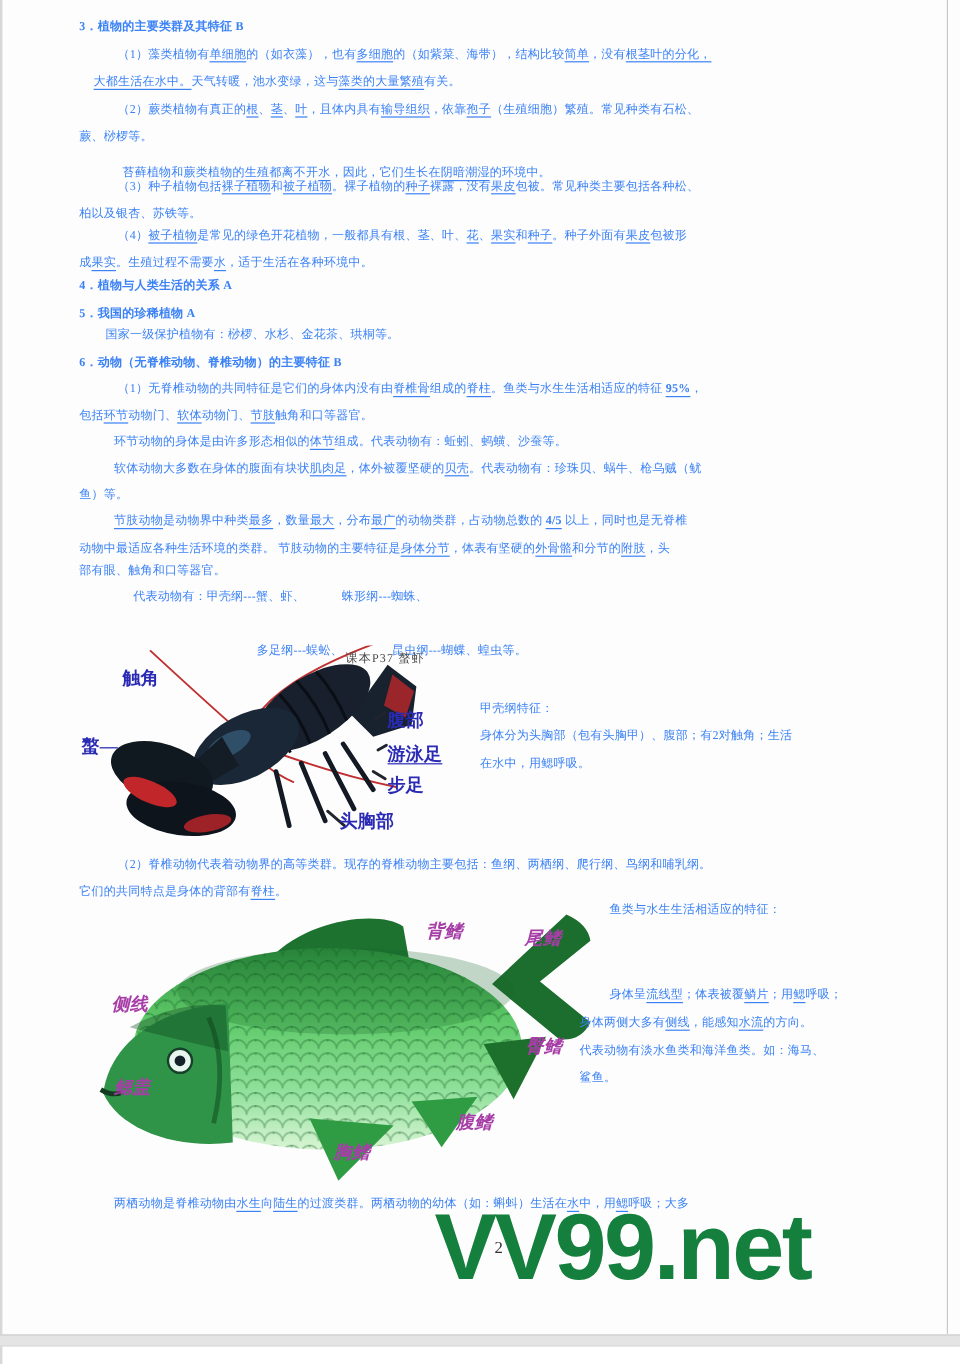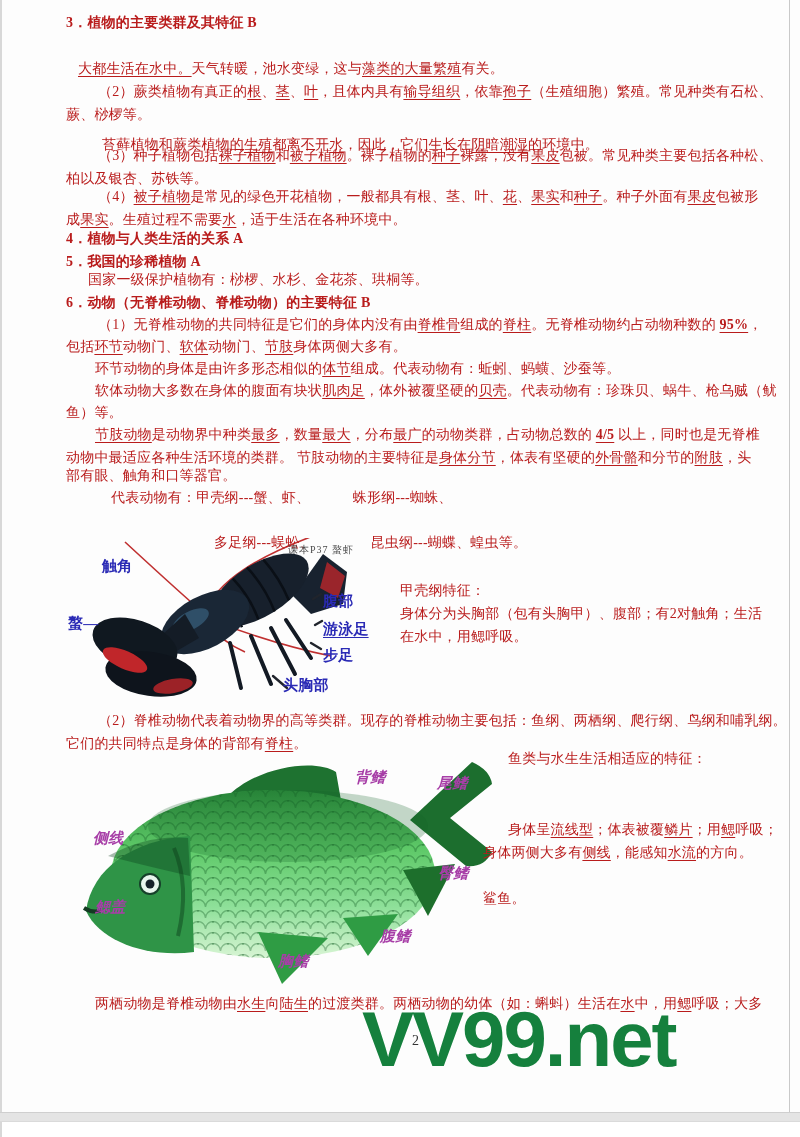--- a/index.html
+++ b/index.html
@@ -1,19 +1,19 @@
 <!DOCTYPE html>
 <html><head>
 <meta charset="utf-8">
 <style>
   html,body{margin:0;padding:0;}
   body{width:800px;height:1137px;position:relative;background:#ffffff;overflow:hidden;
        font-family:"Liberation Serif","DejaVu Serif",serif;}
   .page{position:absolute;inset:0;background:#fdfdfd;}
-  .line{position:absolute;white-space:nowrap;font-size:14px;line-height:22px;color:#b91c1c;
+  .line{position:absolute;white-space:nowrap;font-size:10px;line-height:22px;color:#3b82f6;
         letter-spacing:0.2px;}
   .line .u{text-decoration:underline;text-underline-offset:3px;text-decoration-thickness:1.3px;}
   .line .b{font-weight:bold;}
   .hb{font-weight:bold;}
   .blue{color:#2a2ab5;font-weight:bold;font-size:15px;}
   .magenta{color:#a73ea7;font-weight:bold;font-size:15px;font-style:italic;}
   .caption{font-size:10px;color:#4a4a4a;letter-spacing:1px;}
   .watermark{position:absolute;left:362px;top:1000px;font-family:"Liberation Sans","DejaVu Sans",sans-serif;
              font-weight:bold;font-size:78px;line-height:78px;color:#15803d;letter-spacing:-2px;z-index:0;}
   .pagenum{position:absolute;left:412px;top:1033px;font-size:14px;color:#333;z-index:2;}
@@ -122,34 +122,35 @@
 
     <circle cx="72" cy="128" r="10" fill="#e8f6ee"></circle>
     <circle cx="72" cy="128" r="4.5" fill="#16222a"></circle>
     <circle cx="72" cy="128" r="10" fill="none" stroke="#16402a" stroke-width="2"></circle>
 
     <path d="M6,152 Q16,158 24,154" stroke="#143a22" stroke-width="4" fill="none"></path>
   </svg>
 
   <div class="text-layer" id="text-layer">
       <div class="line hb" style="left: 66px; top: 12px;"><span>3．植物的主要类群及其特征 B</span></div>
+      <div class="line " style="left: 98px; top: 35px;"><span>（1）藻类植物有</span><span class="u">单细胞</span><span>的（如衣藻），也有</span><span class="u">多细胞</span><span>的（如紫菜、海带），结构比较</span><span class="u">简单</span><span>，没有</span><span class="u">根茎叶的分化，</span></div>
       <div class="line " style="left: 66px; top: 58px; margin-left: 12px;"><span class="u">大都生活在水中。</span><span>天气转暖，池水变绿，这与</span><span class="u">藻类的大量繁殖</span><span>有关。</span></div>
       <div class="line " style="left: 98px; top: 81px;"><span>（2）蕨类植物有真正的</span><span class="u">根</span><span>、</span><span class="u">茎</span><span>、</span><span class="u">叶</span><span>，且体内具有</span><span class="u">输导组织</span><span>，依靠</span><span class="u">孢子</span><span>（生殖细胞）繁殖。常见种类有石松、</span></div>
       <div class="line " style="left: 66px; top: 104px;"><span>蕨、桫椤等。</span></div>
       <div class="line " style="left: 102px; top: 134px;"><span>苔藓植物和蕨类植物的</span><span class="u">生殖</span><span>都离不开</span><span class="u">水</span><span>，因此，它们生长在</span><span class="u">阴暗潮湿</span><span>的环境中。</span></div>
       <div class="line " style="left: 98px; top: 145px;"><span>（3）种子植物包括</span><span class="u">裸子植物</span><span>和</span><span class="u">被子植物</span><span>。裸子植物的</span><span class="u">种子</span><span>裸露，没有</span><span class="u">果皮</span><span>包被。常见种类主要包括各种松、</span></div>
       <div class="line " style="left: 66px; top: 168px;"><span>柏以及银杏、苏铁等。</span></div>
       <div class="line " style="left: 98px; top: 186px;"><span>（4）</span><span class="u">被子植物</span><span>是常见的绿色开花植物，一般都具有根、茎、叶、</span><span class="u">花</span><span>、</span><span class="u">果实</span><span>和</span><span class="u">种子</span><span>。种子外面有</span><span class="u">果皮</span><span>包被形</span></div>
       <div class="line " style="left: 66px; top: 209px;"><span>成</span><span class="u">果实</span><span>。生殖过程不需要</span><span class="u">水</span><span>，适于生活在各种环境中。</span></div>
       <div class="line hb" style="left: 66px; top: 228px;"><span>4．植物与人类生活的关系 A</span></div>
       <div class="line hb" style="left: 66px; top: 251px;"><span>5．我国的珍稀植物 A</span></div>
       <div class="line " style="left: 88px; top: 269px;"><span>国家一级保护植物有：桫椤、水杉、金花茶、珙桐等。</span></div>
       <div class="line hb" style="left: 66px; top: 292px;"><span>6．动物（无脊椎动物、脊椎动物）的主要特征 B</span></div>
-      <div class="line " style="left: 98px; top: 314px;"><span>（1）无脊椎动物的共同特征是它们的身体内没有由</span><span class="u">脊椎骨</span><span>组成的</span><span class="u">脊柱</span><span>。无脊椎动物约占动物种数的 </span><span class="u b">95%</span><span>，</span></div>
-      <div class="line " style="left: 66px; top: 336px;"><span>包括</span><span class="u">环节</span><span>动物门、</span><span class="u">软体</span><span>动物门、</span><span class="u">节肢</span><span>身体两侧大多有。</span></div>
+      <div class="line " style="left: 98px; top: 314px;"><span>（1）无脊椎动物的共同特征是它们的身体内没有由</span><span class="u">脊椎骨</span><span>组成的</span><span class="u">脊柱</span><span>。鱼类与水生生活相适应的特征 </span><span class="u b">95%</span><span>，</span></div>
+      <div class="line " style="left: 66px; top: 336px;"><span>包括</span><span class="u">环节</span><span>动物门、</span><span class="u">软体</span><span>动物门、</span><span class="u">节肢</span><span>触角和口等器官。</span></div>
       <div class="line " style="left: 95px; top: 358px;"><span>环节动物的身体是由许多形态相似的</span><span class="u">体节</span><span>组成。代表动物有：蚯蚓、蚂蟥、沙蚕等。</span></div>
       <div class="line " style="left: 95px; top: 380px;"><span>软体动物大多数在身体的腹面有块状</span><span class="u">肌肉足</span><span>，体外被覆坚硬的</span><span class="u">贝壳</span><span>。代表动物有：珍珠贝、蜗牛、枪乌贼（鱿</span></div>
       <div class="line " style="left: 66px; top: 402px;"><span>鱼）等。</span></div>
       <div class="line " style="left: 95px; top: 424px;"><span class="u">节肢动物</span><span>是动物界中种类</span><span class="u">最多</span><span>，数量</span><span class="u">最大</span><span>，分布</span><span class="u">最广</span><span>的动物类群，占动物总数的 </span><span class="u b">4/5</span><span> 以上，同时也是无脊椎</span></div>
       <div class="line " style="left: 66px; top: 465px;"><span>部有眼、触角和口等器官。</span></div>
       <div class="line " style="left: 66px; top: 447px;"><span>动物中最适应各种生活环境的类群。 节肢动物的主要特征是</span><span class="u">身体分节</span><span>，体表有坚硬的</span><span class="u">外骨骼</span><span>和分节的</span><span class="u">附肢</span><span>，头</span></div>
       <div class="line " style="left: 111px; top: 487px;"><span>代表动物有：甲壳纲---蟹、虾、　　　蛛形纲---蜘蛛、</span></div>
       <div class="line " style="left: 214px; top: 509px; margin-top: 23px;"><span>多足纲---蜈蚣、　　　　昆虫纲---蝴蝶、蝗虫等。</span></div>
       <div class="line " style="left: 98px; top: 710px;"><span>（2）脊椎动物代表着动物界的高等类群。现存的脊椎动物主要包括：鱼纲、两栖纲、爬行纲、鸟纲和哺乳纲。</span></div>
       <div class="line " style="left: 66px; top: 733px;"><span>它们的共同特点是身体的背部有</span><span class="u">脊柱</span><span>。</span></div>
@@ -167,20 +168,21 @@
       <div class="line magenta" style="left: 355px; top: 766px;"><span>背鳍</span></div>
       <div class="line magenta" style="left: 437px; top: 772px;"><span>尾鳍</span></div>
       <div class="line magenta" style="left: 93px; top: 827px;"><span>侧线</span></div>
       <div class="line magenta" style="left: 438px; top: 862px;"><span>臀鳍</span></div>
       <div class="line magenta" style="left: 95px; top: 896px;"><span>鳃盖</span></div>
       <div class="line magenta" style="left: 380px; top: 925px;"><span>腹鳍</span></div>
       <div class="line magenta" style="left: 278px; top: 950px;"><span>胸鳍</span></div>
       <div class="line " style="left: 508px; top: 748px;"><span>鱼类与水生生活相适应的特征：</span></div>
       <div class="line " style="left: 508px; top: 819px;"><span>身体呈</span><span class="u">流线型</span><span>；体表被覆</span><span class="u">鳞片</span><span>；用</span><span class="u">鳃</span><span>呼吸；</span></div>
       <div class="line " style="left: 483px; top: 842px;"><span>身体两侧大多有</span><span class="u">侧线</span><span>，能感知</span><span class="u">水流</span><span>的方向。</span></div>
+      <div class="line " style="left: 483px; top: 865px;"><span>代表动物有淡水鱼类和海洋鱼类。如：海马、</span></div>
       <div class="line " style="left: 483px; top: 888px;"><span>鲨鱼。</span></div>
     </div>
 
   <div class="pagenum">2</div>
 
   <div class="left-edge"></div>
   <div class="right-edge"></div>
   <div class="page-gap"></div>
   <div class="below-gap"></div>
 </div>

